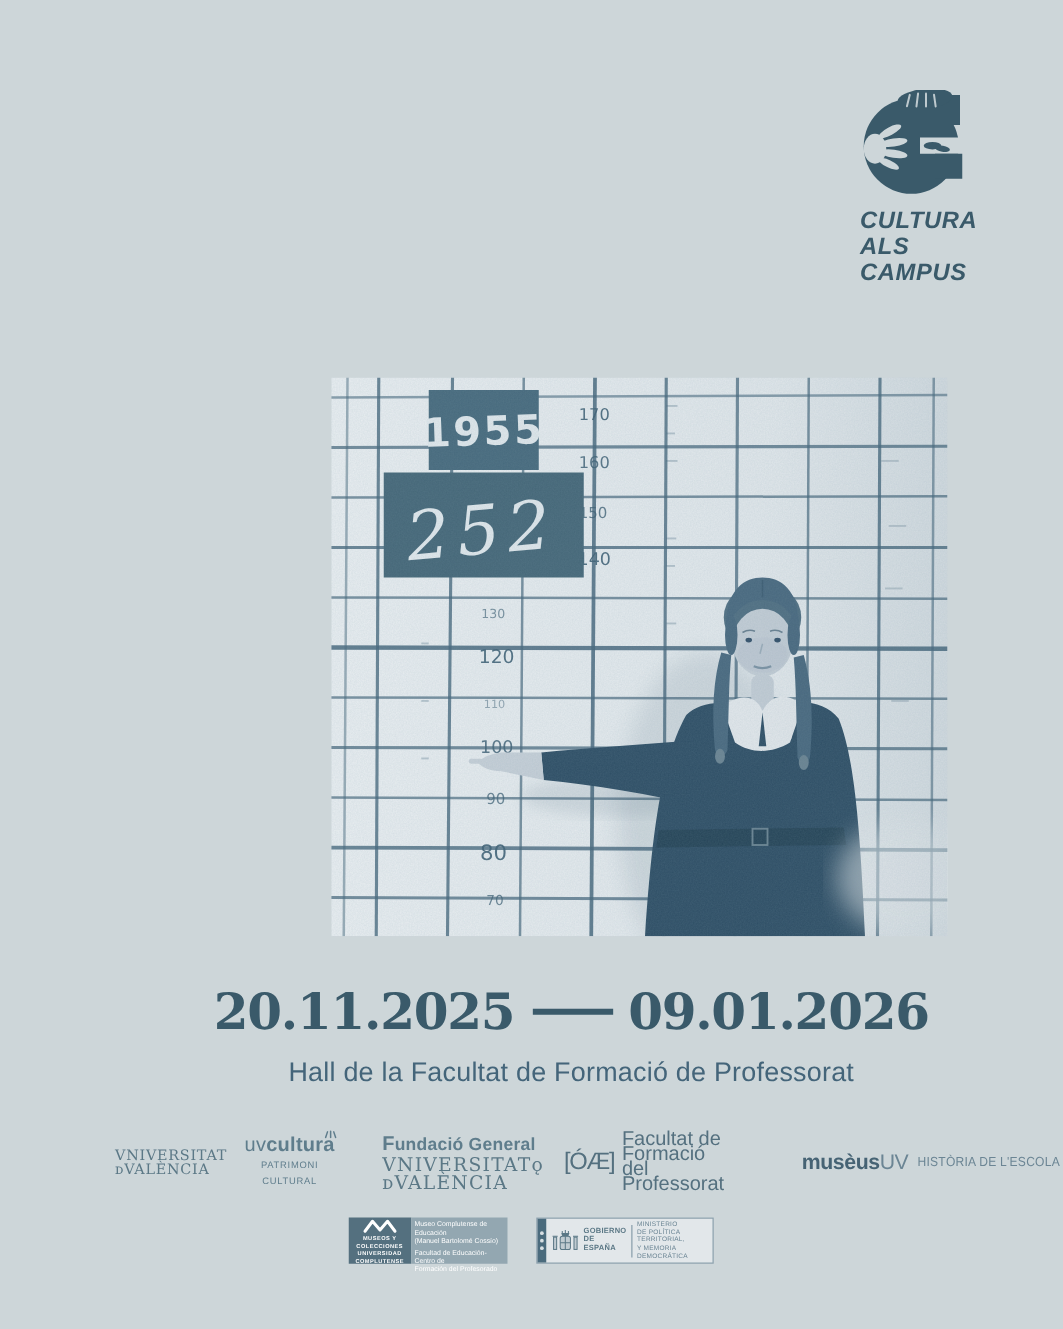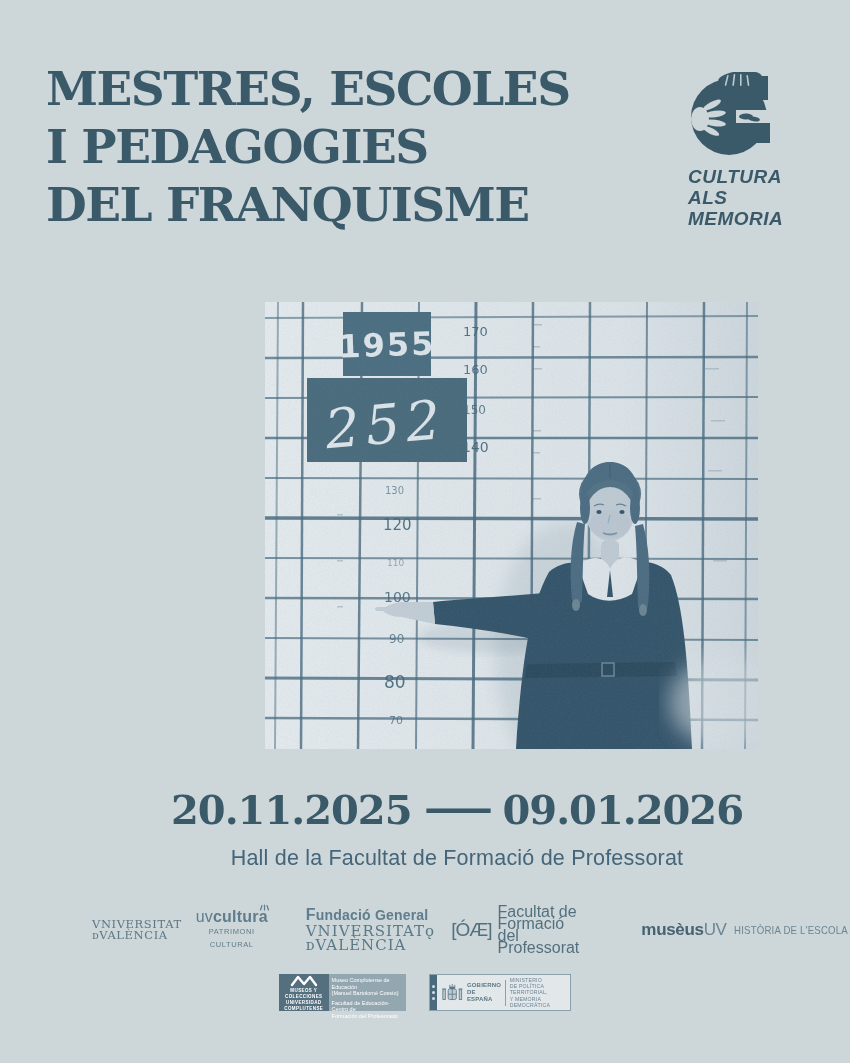--- a/index.html
+++ b/index.html
@@ -89,25 +89,20 @@
   .gob .arms{margin:0 2px 0 3px;}
   .gob .govtx{font-size:6px;font-weight:700;line-height:7px;color:#5b7886;letter-spacing:.2px;width:34px;}
   .gob .vline{width:1px;height:26px;background:#8aa0ac;margin:0 4px;}
   .gob .mintx{font-size:5.2px;line-height:6.2px;color:var(--muted2);letter-spacing:.2px;}
 </style>
 </head>
 <body>
 
 <div class="poster">
 
-  <h1 class="title">
-    <div>MESTRES, ESCOLES</div>
-    <div>I PEDAGOGIES</div>
-    <div>DEL FRANQUISME</div>
-  </h1>
 
   <div class="brand">
     <svg width="80" height="84" viewBox="0 0 80 84">
       <circle cx="39" cy="45" r="38" fill="#3a5a6a"></circle>
       <rect x="50" y="4" width="28" height="24" fill="#3a5a6a"></rect>
       <rect x="46" y="38" width="34" height="13" fill="#cdd6d9"></rect>
       <rect x="58" y="51" width="22" height="20" fill="#3a5a6a"></rect>
       <g fill="#cdd6d9">
         <ellipse cx="10" cy="47" rx="9" ry="12"></ellipse>
         <ellipse cx="22" cy="33" rx="10" ry="3.2" transform="rotate(-28 22 33)"></ellipse>
@@ -123,21 +118,21 @@
         <rect x="57" y="3" width="1.6" height="11" rx=".8" transform="rotate(-8 58 8)"></rect>
       </g>
       <g fill="#3a5a6a">
         <ellipse cx="56" cy="44.5" rx="7" ry="3"></ellipse>
         <ellipse cx="64" cy="47" rx="6" ry="2.4" transform="rotate(10 64 47)"></ellipse>
       </g>
     </svg>
     <div class="brand-lines">
       <div>CULTURA</div>
       <div>ALS</div>
-      <div>MEMORIA</div>
+      <div>CAMPUS</div>
     </div>
   </div>
 
   <figure class="photo">
     <svg width="493" height="447" viewBox="0 0 493 447">
       <defs>
         <filter id="blur8">
             <feGaussianBlur stdDeviation="8"></feGaussianBlur>
           </filter>
         <filter id="blur5">

